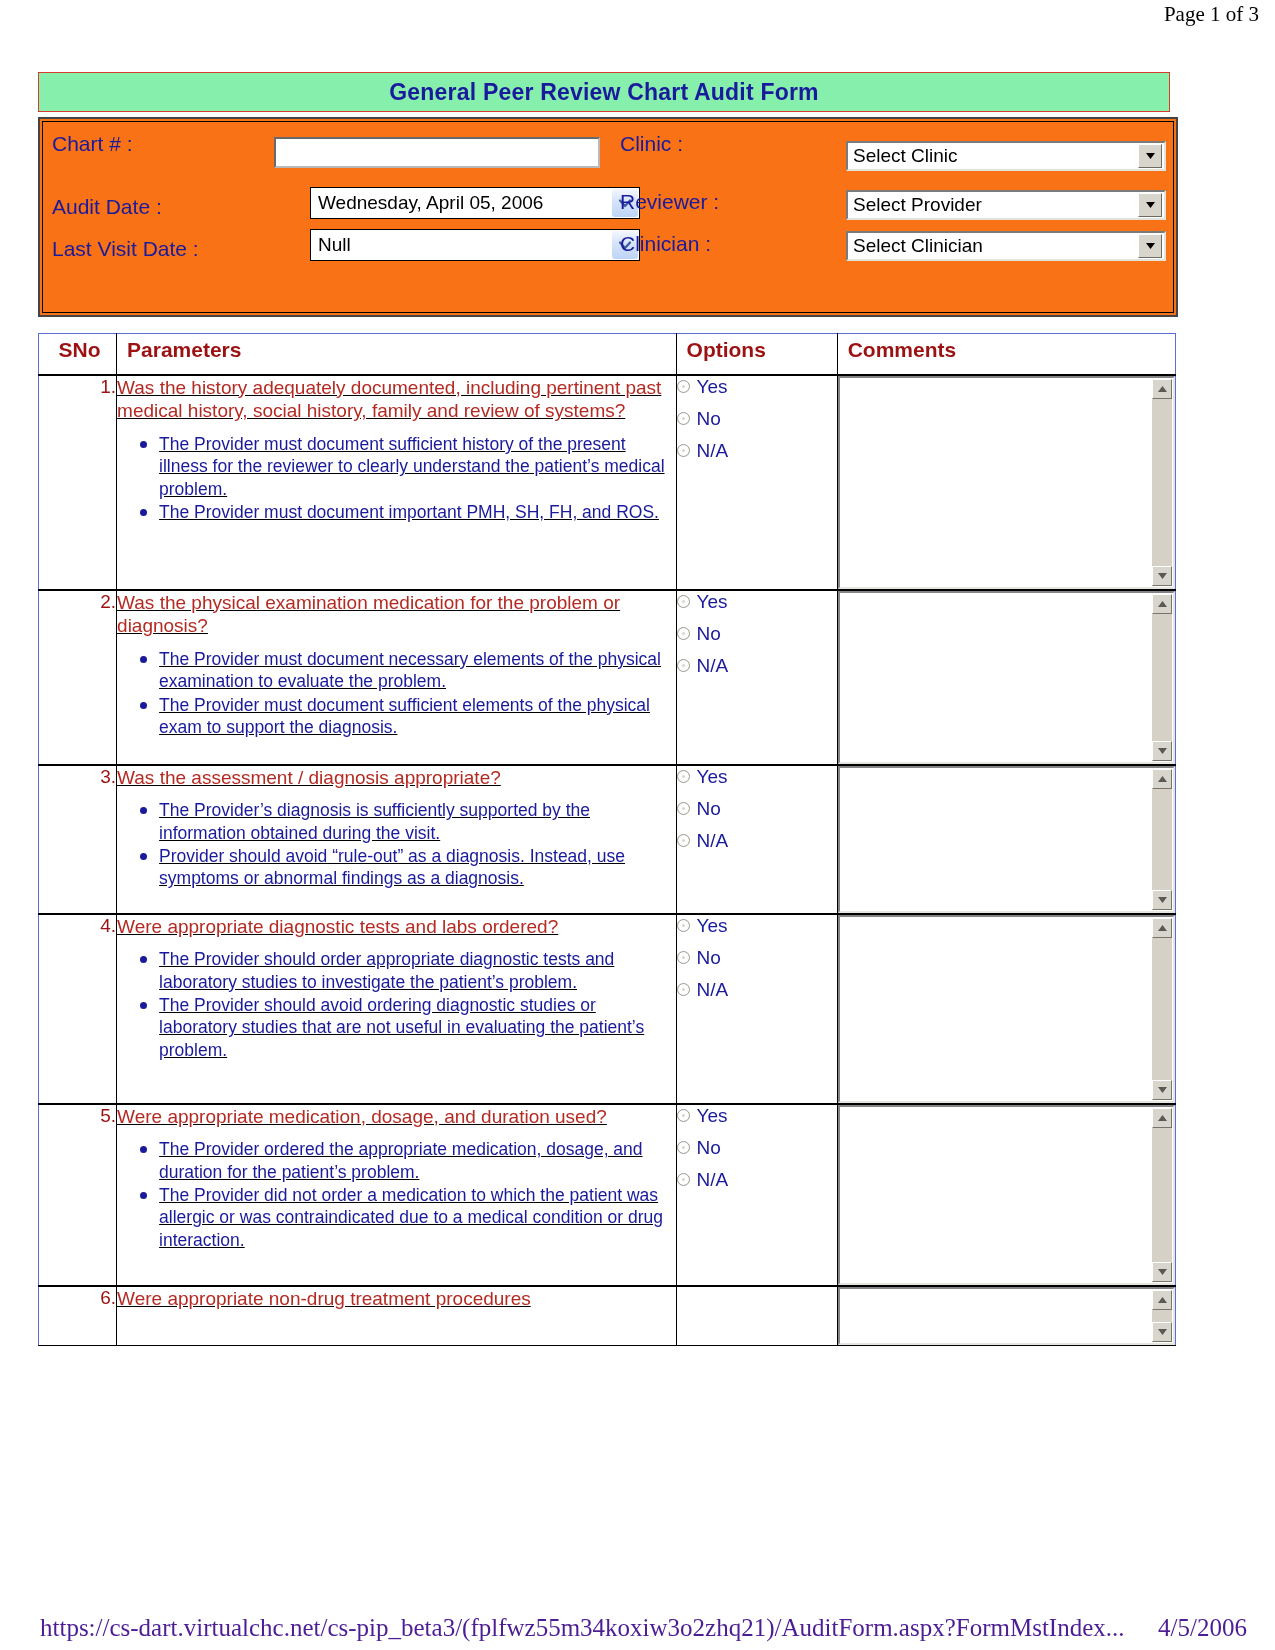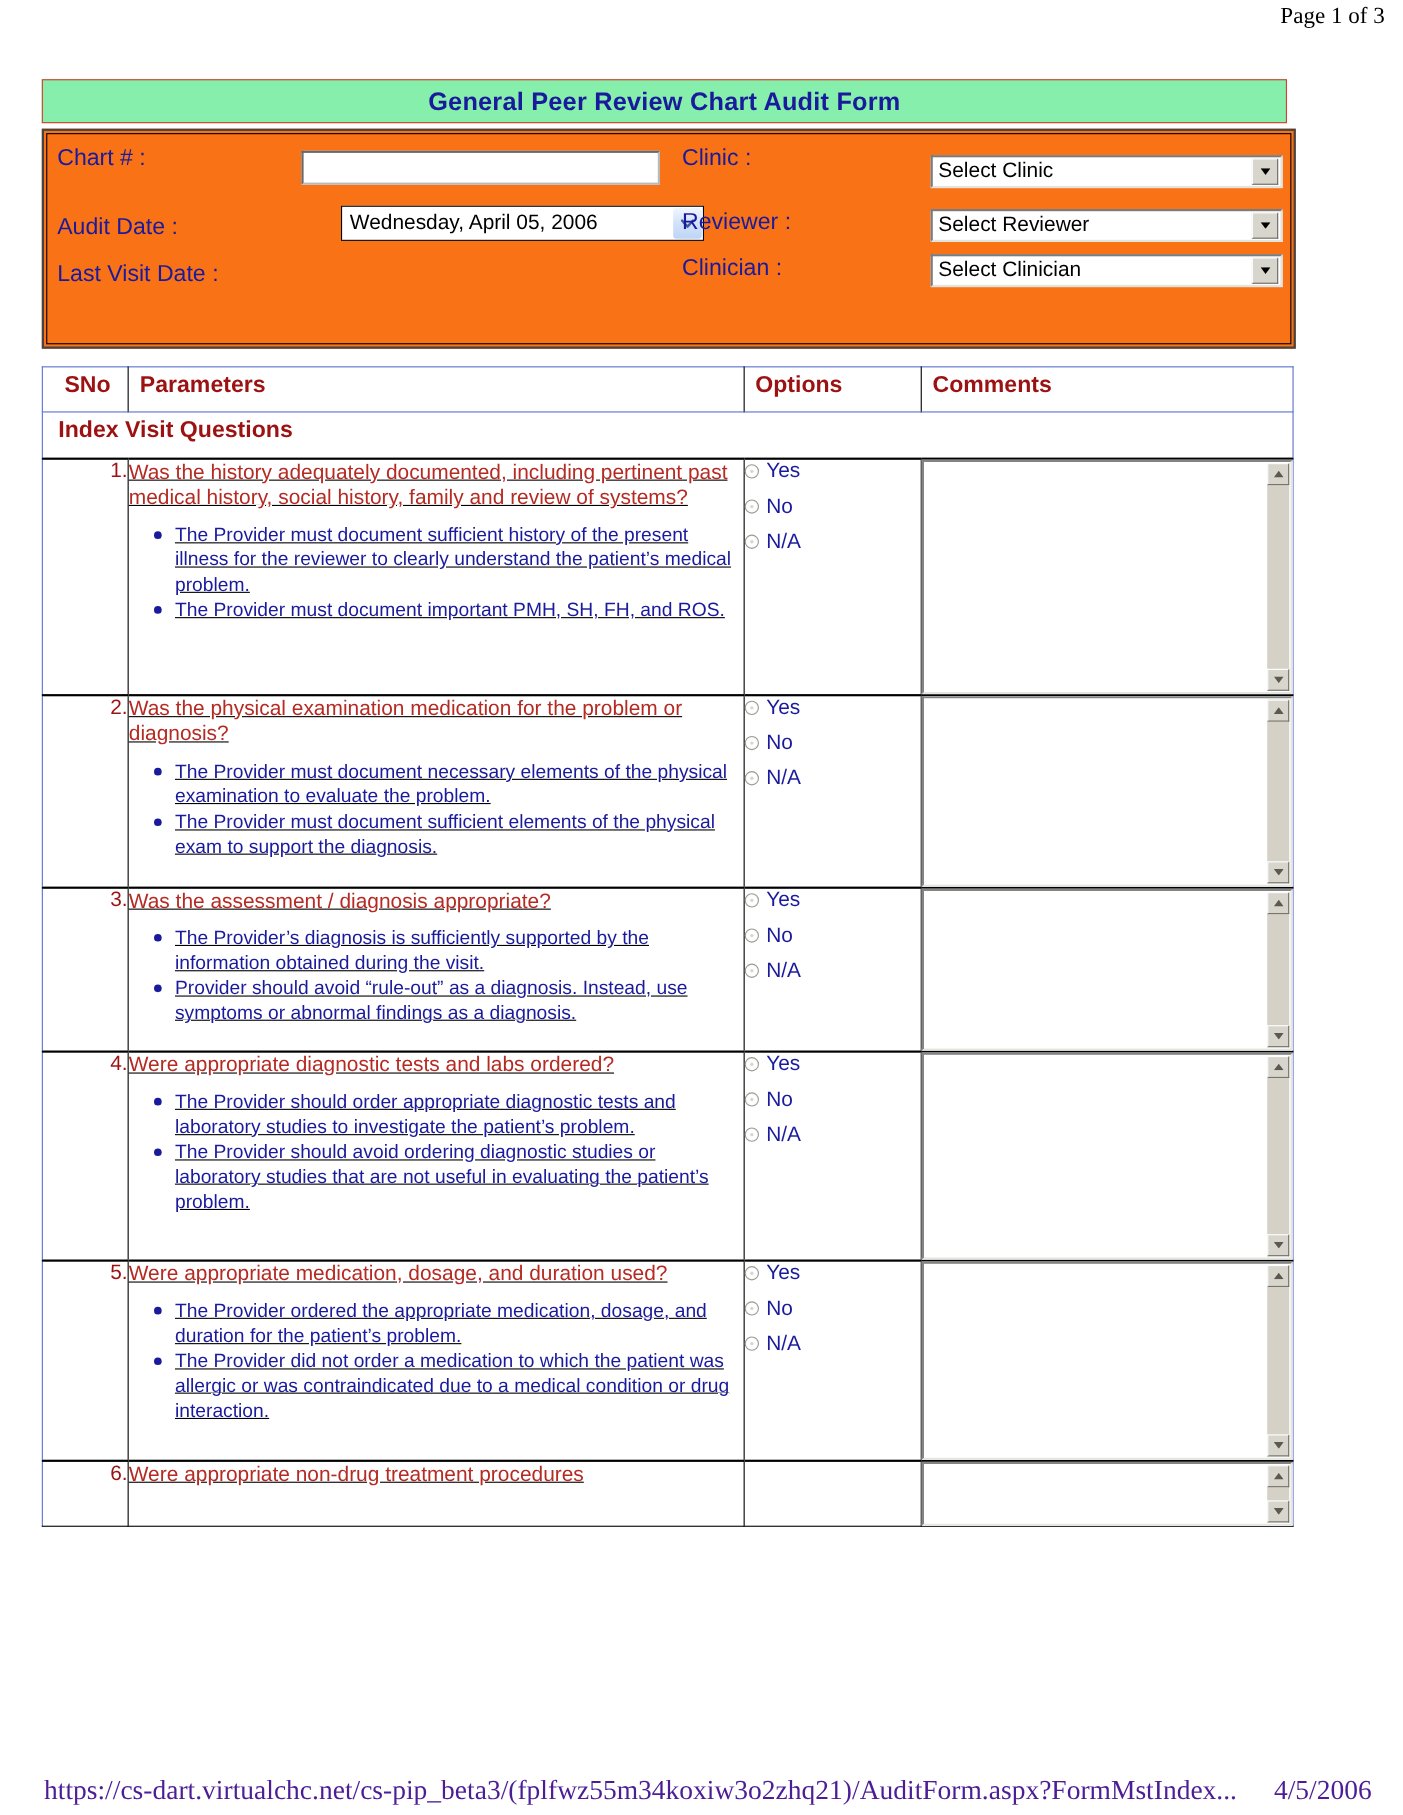--- a/index.html
+++ b/index.html
@@ -383,34 +383,42 @@
     <div class="date-combo dc-audit">
       <span class="val">Wednesday, April 05, 2006</span>
       <span class="arrow-xp">
         <svg width="12" height="9" viewBox="0 0 12 9">
             <path d="M1 1.5 L6 7 L11 1.5" fill="none" stroke="#3b5aa0" stroke-width="2.2" stroke-linecap="round" stroke-linejoin="round"></path>
           </svg>
       </span>
     </div>
 
     <span class="field-label lbl-lastvis">Last Visit Date :</span>
+    <div class="date-combo dc-last">
+      <span class="val">Null</span>
+      <span class="arrow-xp">
+        <svg width="12" height="9" viewBox="0 0 12 9">
+            <path d="M1 1.5 L6 7 L11 1.5" fill="none" stroke="#3b5aa0" stroke-width="2.2" stroke-linecap="round" stroke-linejoin="round"></path>
+          </svg>
+      </span>
+    </div>
 
     <span class="field-label lbl-clinic">Clinic :</span>
     <div class="sel-combo sc-clinic">
       <span class="val">Select Clinic</span>
       <span class="arrow-classic">
         <svg width="9" height="6" viewBox="0 0 9 6">
             <path d="M0 0 L9 0 L4.5 6 Z" fill="#000"></path>
           </svg>
       </span>
     </div>
 
     <span class="field-label lbl-review">Reviewer :</span>
     <div class="sel-combo sc-reviewer">
-      <span class="val">Select Reviewer</span>
+      <span class="val">Select Provider</span>
       <span class="arrow-classic">
         <svg width="9" height="6" viewBox="0 0 9 6">
             <path d="M0 0 L9 0 L4.5 6 Z" fill="#000"></path>
           </svg>
       </span>
     </div>
 
     <span class="field-label lbl-clinician">Clinician :</span>
     <div class="sel-combo sc-clinician">
       <span class="val">Select Clinician</span>
@@ -431,23 +439,20 @@
     </colgroup>
     <thead>
       <tr>
         <th class="th-sno">SNo</th>
         <th>Parameters</th>
         <th>Options</th>
         <th class="th-comments">Comments</th>
       </tr>
     </thead>
     <tbody id="grid-body">
-      <tr class="section-row">
-        <td colspan="4">Index Visit Questions</td>
-      </tr>
     <tr class="qrow">
           <td class="c-sno">1.</td>
           <td class="c-params">
             <p class="q-text">Was the history adequately documented, including pertinent past medical history, social history, family and review of systems?</p>
             <ul class="q-bullets">
               <li><span class="bullet-dot"></span>The Provider must document sufficient history of the present illness for the reviewer to clearly understand the patient’s medical problem.</li>
               <li><span class="bullet-dot"></span>The Provider must document important PMH, SH, FH, and ROS.</li>
             </ul>
           </td>
           <td class="c-options">

